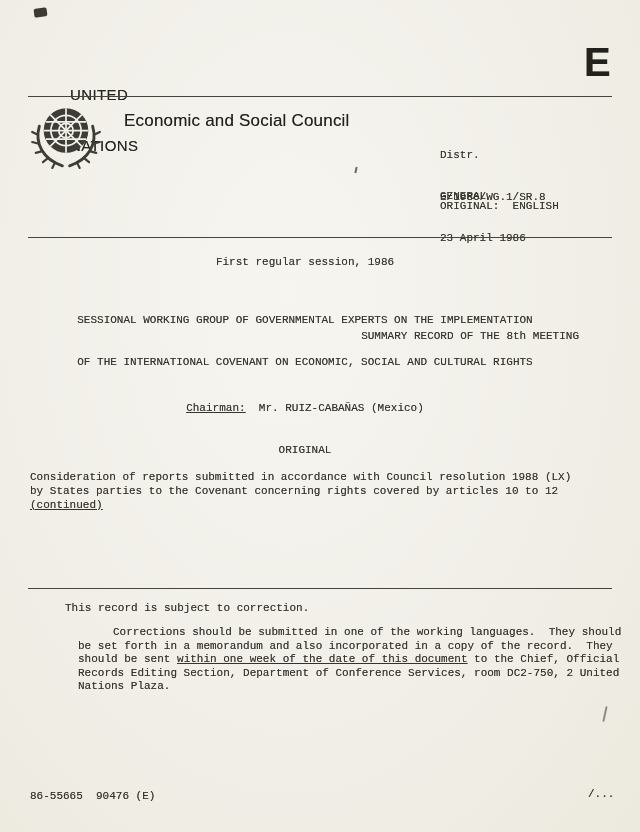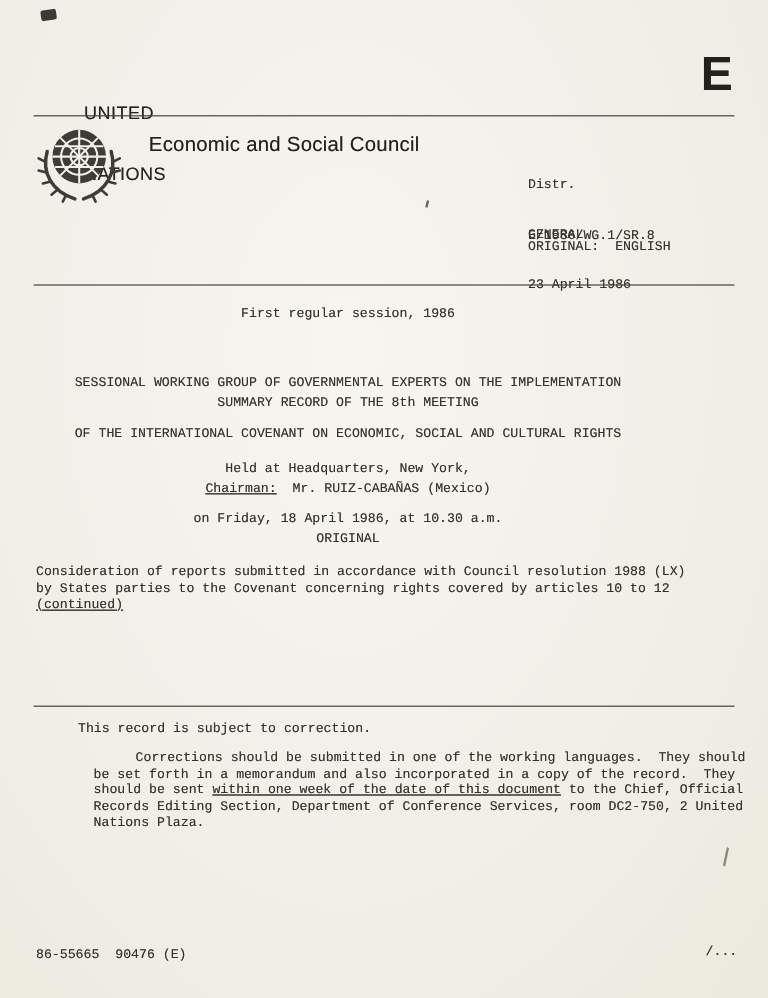--- a/index.html
+++ b/index.html
@@ -12,42 +12,42 @@
     margin: 0 auto;
     background: radial-gradient(ellipse at 45% 35%, #f6f5f0 0%, #f1efe8 55%, #eceade 100%);
     font-family: "Liberation Mono", "DejaVu Sans Mono", monospace;
     font-size: 11px;
     line-height: 13.5px;
     color: #35332c;
     overflow: hidden;
     text-shadow: 0 0 0.5px rgba(45,42,36,0.55);
   }
   .abs { position: absolute; white-space: pre-wrap; }
-  .center { left: 0; width: 564px; text-align: center; padding-left: 16px; }
+  .center { left: 15px; width: 564px; text-align: center; padding-left: 16px; }
   .u { text-decoration: underline; }
   .sans { font-family: "Liberation Sans", "DejaVu Sans", sans-serif; }
 
   .org-name { left: 30px; top: 52px; font-weight: normal; font-size: 15px; line-height: 17px; letter-spacing: 0.4px; color: #26241f; margin-left: 40px; }
   .doc-letter { left: 584px; top: 42px; font-weight: bold; font-size: 40px; line-height: 40px; color: #23211c; }
 
   .rule { position: absolute; left: 28px; width: 584px; height: 0; border-top: 1.6px solid #46443d; }
   .rule-1 { top: 96px; }
   .rule-2 { top: 237px; }
   .rule-3 { top: 588px; }
 
   .emblem { position: absolute; left: 30px; top: 103px; }
   .council-title { left: 124px; top: 114px; font-weight: normal; font-size: 17px; letter-spacing: 0.2px; color: #23211c; }
 
   .distr-block { left: 440px; top: 122px; }
   .symbol-block { left: 440px; top: 164px; }
   .original-line { left: 440px; top: 200px; text-align: right; }
 
   .session-line { top: 256px; }
   .group-block { top: 285px; line-height: 14px; }
-  .summary-line { top: 330px; }
+  .summary-line { top: 330px; text-align: right; }
   .held-block { top: 356px; line-height: 14px; }
   .chairman-line { top: 402px; }
   .contents-title { top: 444px; }
   .contents-para { left: 30px; top: 470px; width: 556px; line-height: 14px; }
 
   .note { left: 30px; width: 560px; text-indent: 35px; line-height: 13.5px; }
   .note-1 { top: 602px; }
   .note-2 { top: 626px; margin-left: 48px; }
   .note-3 { top: 730px; }
 
@@ -118,24 +118,20 @@
   <div class="abs original-line">ORIGINAL:  ENGLISH</div>
 
   <div class="rule rule-2"></div>
 
   <div class="abs center session-line">First regular session, 1986</div>
   <div class="abs center group-block">
     <div>SESSIONAL WORKING GROUP OF GOVERNMENTAL EXPERTS ON THE IMPLEMENTATION</div>
     <div>OF THE INTERNATIONAL COVENANT ON ECONOMIC, SOCIAL AND CULTURAL RIGHTS</div>
   </div>
   <div class="abs center summary-line">SUMMARY RECORD OF THE 8th MEETING</div>
-  <div class="abs center held-block">
-    <div>Held at Headquarters, New York,</div>
-    <div>on Friday, 18 April 1986, at 10.30 a.m.</div>
-  </div>
   <div class="abs center chairman-line"><span class="u">Chairman:</span><span>  Mr. RUIZ-CABAÑAS (Mexico)</span></div>
 
   <div class="abs center contents-title">ORIGINAL</div>
   <p class="abs contents-para"><span>Consideration of reports submitted in accordance with Council resolution 1988 (LX) by States parties to the Covenant concerning rights covered by articles 10 to 12 </span><span class="u">(continued)</span></p>
 
   <div class="rule rule-3"></div>
 
   <p class="abs note note-1">This record is subject to correction.</p>
   <p class="abs note note-2"><span>Corrections should be submitted in one of the working languages.  They should be set forth in a memorandum and also incorporated in a copy of the record.  They should be sent </span><span class="u">within one week of the date of this document</span><span> to the Chief, Official Records Editing Section, Department of Conference Services, room DC2-750, 2 United Nations Plaza.</span></p>
 

